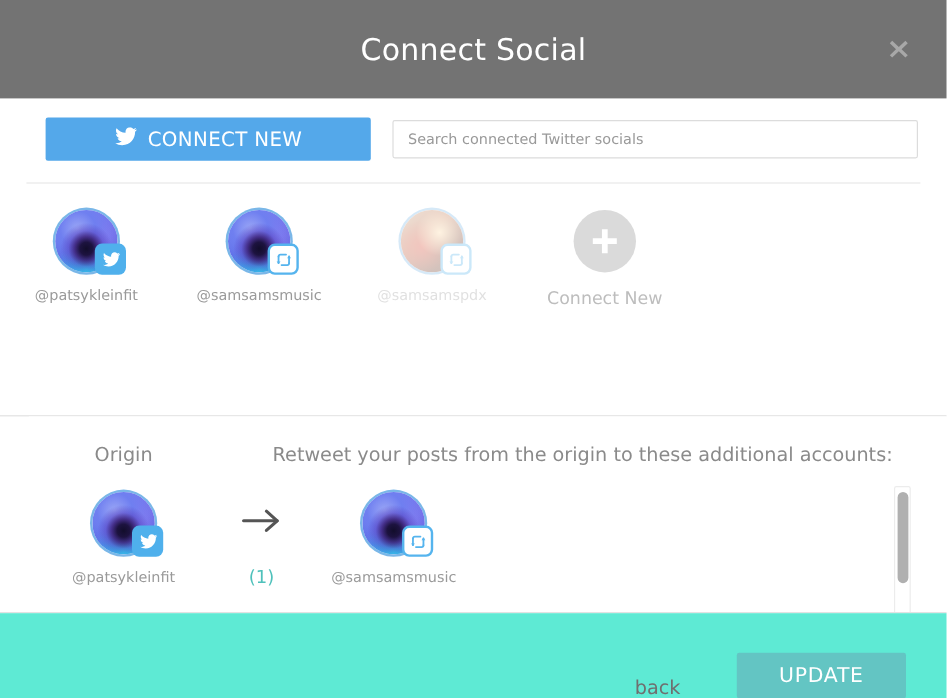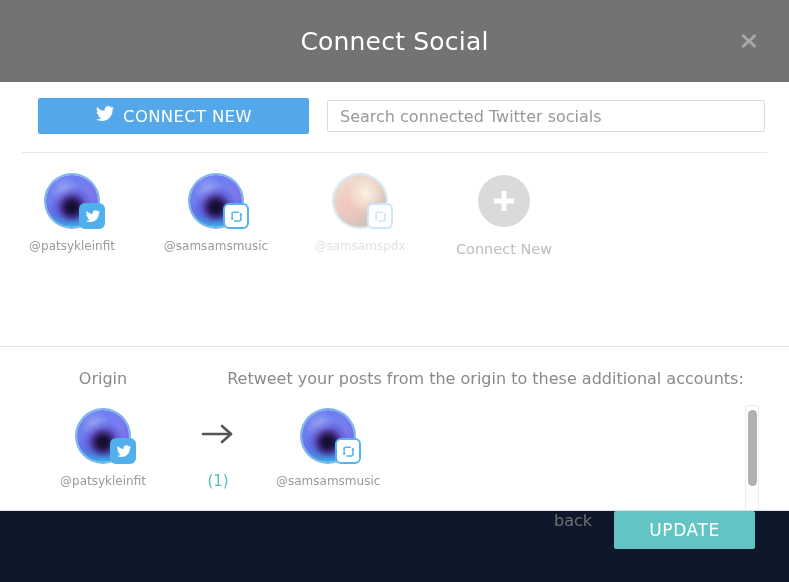--- a/index.html
+++ b/index.html
@@ -84,21 +84,21 @@
     cursor: pointer;
   }
   .connect-new-btn .bird { display: block; }
 
   .search-input {
     flex: 1;
     height: 32px;
     border: 1px solid #dcdcdc;
     border-radius: 2px;
     padding: 0 12px;
-    font-size: 16px;
+    font-size: 12px;
     font-family: "DejaVu Sans", "Liberation Sans", sans-serif;
     color: #404040;
     background: #fff;
     outline: none;
   }
   .search-input::placeholder { color: #999; }
 
   .divider-inset {
     height: 1px;
     background: #e8e8e8;
@@ -279,43 +279,44 @@
     height: 76px;
     background: #b0b0b0;
     border-radius: 5px;
     cursor: pointer;
   }
 
   
   .footer {
     flex: 0 0 71px;
     display: flex;
-    align-items: flex-start;
+    align-items: flex-end;
     justify-content: flex-end;
-    gap: 22px;
+    gap: 6px;
     padding: 0 34px 0 0;
-    background: #0f172a;
+    background: #5eead4;
   }
   .back-link {
     font-size: 16px;
     color: #6f6f6f;
     cursor: pointer;
     text-decoration: none;
   }
   .update-btn {
     width: 141px;
     height: 38px;
     background: #63c5c3;
     border: none;
     border-radius: 2px;
     color: #ffffff;
     font-size: 17px;
     letter-spacing: 0.6px;
     font-family: "DejaVu Sans", "Liberation Sans", sans-serif;
     cursor: pointer;
+    margin-left: 41px;
   }
 </style>
 </head>
 <body>
 
 <div class="modal">
 
   <div class="modal-header">
     <div class="modal-title">Connect Social</div>
     <div class="close-btn">

